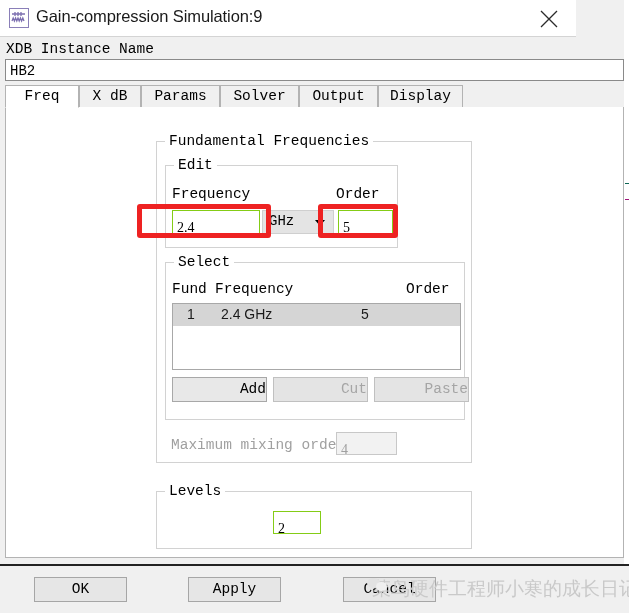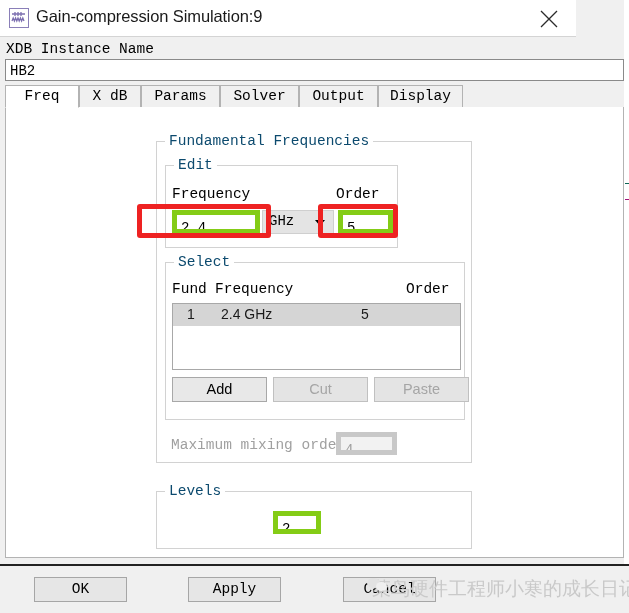--- a/index.html
+++ b/index.html
@@ -132,38 +132,38 @@
     box-sizing: border-box;
   }
   .group-title {
     position: absolute;
     top: -9px;
     left: 8px;
     background: #ffffff;
     padding: 0 4px;
     font-family: "Liberation Mono", monospace;
     font-size: 14.5px;
-    color: #0c4a6e;
+    color: #000000;
     white-space: nowrap;
   }
   .lbl {
     position: absolute;
     font-family: "Liberation Mono", monospace;
     font-size: 14.5px;
     color: #000000;
     white-space: nowrap;
   }
   .lbl.disabled { color: #a0a0a0; }
 
   .txtinput {
     position: absolute;
-    border: 5px solid #84cc16;
-    background: #ffffff;
-    box-sizing: border-box;
-    font-family: Liberation Mono, monospace;
+    border: 1px solid #84cc16;
+    background: #ffffff;
+    box-sizing: border-box;
+    font-family: Liberation Serif, serif;
     font-size: 14px;
     color: #000000;
     padding: 12px 0 0 4px;
     outline: none;
   }
   .txtinput.disabled {
     background: #f2f2f2;
     color: #a0a0a0;
     border-color: #c8c8c8;
   }
@@ -210,24 +210,24 @@
   .lv-row .c-fund { position: absolute; left: 14px; top: 2px; }
   .lv-row .c-freq { position: absolute; left: 48px; top: 2px; }
   .lv-row .c-order { position: absolute; left: 188px; top: 2px; }
 
   
   .btn {
     position: absolute;
     background: #e8e8e8;
     border: 1px solid #a8a8a8;
     box-sizing: border-box;
-    font-family: Liberation Sans, sans-serif;
-    font-size: 14.5px;
-    color: #000000;
-    text-align: center;
+    font-family: Liberation Mono, monospace;
+    font-size: 14.5px;
+    color: #000000;
+    text-align: right;
     cursor: default;
   }
   .btn.disabled { color: #a5a5a5; background: #e4e4e4; border-color: #c0c0c0; }
 
   
   .footer-rule {
     position: absolute;
     left: 0; top: 564px;
     width: 629px; height: 2px;
     background: #222222;

